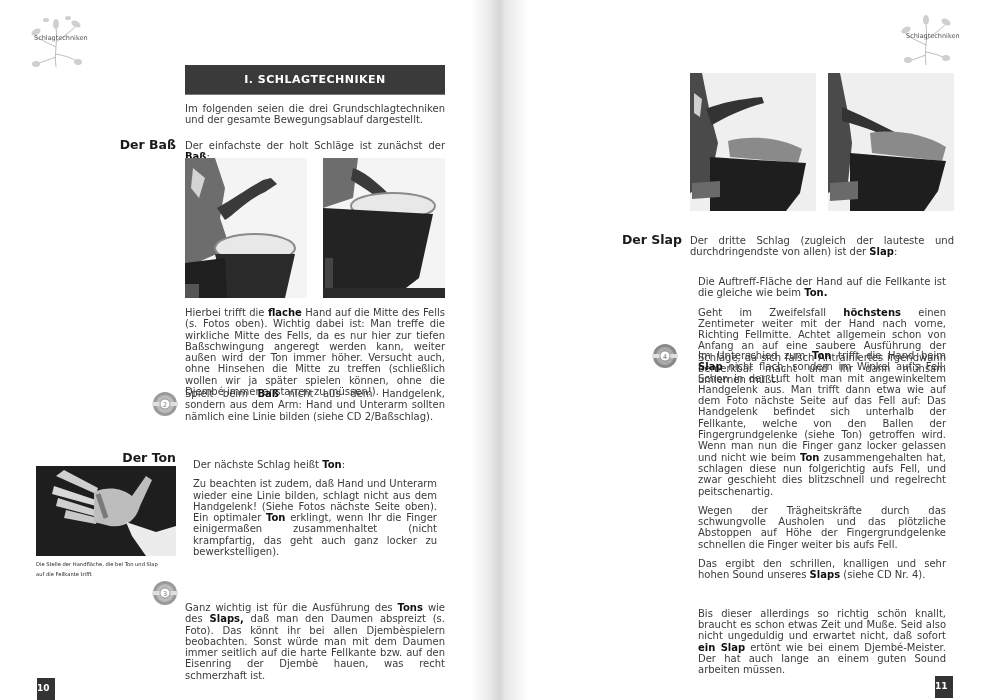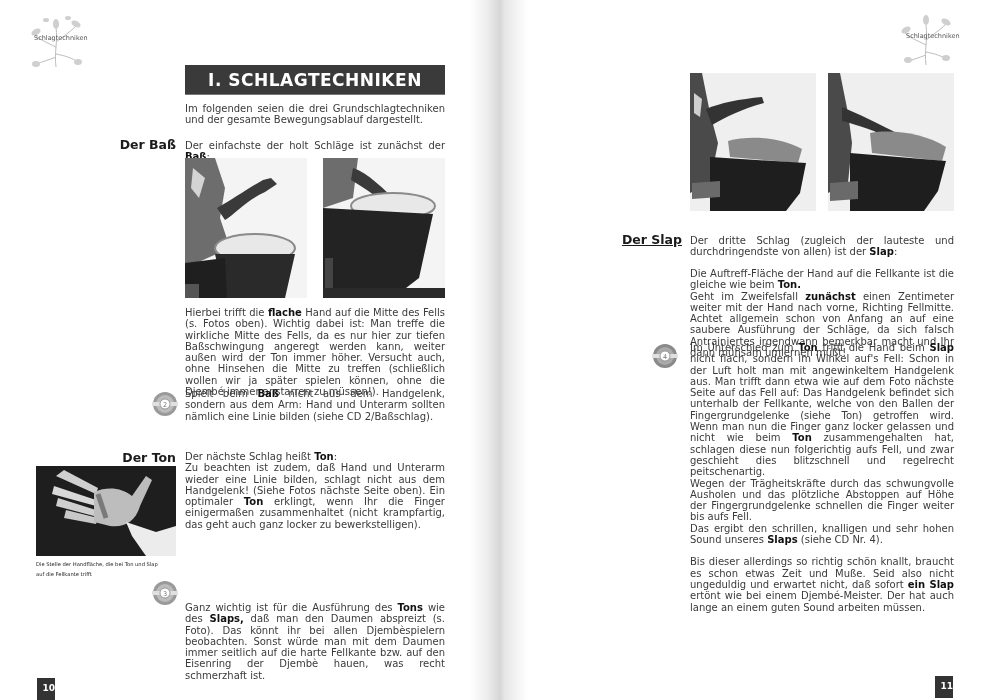--- a/index.html
+++ b/index.html
@@ -18,53 +18,53 @@
     .ornament { position: absolute; width: 60px; height: 60px; }
     .ornament svg { width: 100%; height: 100%; }
     .ornament-label {
       position: absolute; font-size: 6.5px; color: #555; white-space: nowrap;
       font-family: "DejaVu Sans", sans-serif;
     }
 
     .chapter-banner {
       position: absolute; left: 185px; top: 65px; width: 260px; height: 30px;
       background: #3a3a3a; color: #fff; text-align: center;
-      font-family: "DejaVu Sans", sans-serif; font-weight: bold; font-size: 17px;
+      font-family: "DejaVu Sans", sans-serif; font-weight: bold; font-size: 11px;
       line-height: 30px; letter-spacing: 0.5px;
       border-bottom: 1px solid #777;
     }
 
     .side-heading {
       position: absolute; font-family: "DejaVu Sans", sans-serif; font-weight: bold;
       font-size: 12.5px; color: #1a1a1a; text-align: right;
     }
 
     .body-text {
       position: absolute; font-size: 10px; line-height: 11.3px; color: #3a3a3a;
       text-align: justify;
     }
     .body-text b { color: #111; }
-    .body-text p { margin: 0; }
+    .body-text p { margin: 8px; }
     .body-text .gap { height: 11px; }
 
     .photo {
       position: absolute; overflow: hidden; background: #f2f2f2;
     }
     .photo svg { width: 100%; height: 100%; display: block; }
 
     .cd-icon { position: absolute; width: 26px; height: 26px; }
     .cd-icon svg { width: 100%; height: 100%; }
 
     .caption {
       position: absolute; font-size: 5.2px; line-height: 9.5px; color: #222;
     }
 
     .page-number {
       position: absolute; background: #333; color: #fff; font-weight: bold;
-      font-size: 9px; text-align: right; width: 18px; height: 22px; line-height: 20px;
+      font-size: 9px; text-align: left; width: 18px; height: 22px; line-height: 20px;
     }
   </style>
 </head>
 <body>
 
 <div class="page page-left">
 
   <div class="ornament" style="left:26px; top:12px;">
     <svg viewBox="0 0 60 60">
       <g fill="none" stroke="#bdbdbd" stroke-width="1">
@@ -217,28 +217,28 @@
     <svg viewBox="0 0 126 138" preserveAspectRatio="none">
       <rect width="126" height="138" fill="#efefef"></rect>
       <path d="M0 0 L12 0 L20 40 L24 70 L20 110 L0 120 Z" fill="#4a4a4a"></path>
       <path d="M14 34 C28 40 50 50 72 62 L68 68 C48 58 30 52 14 48 Z" fill="#333"></path>
       <path d="M42 60 C64 56 96 60 118 74 L114 88 L44 80 Z" fill="#8a8a8a"></path>
       <path d="M22 80 L118 88 L110 118 L96 138 L22 138 Z" fill="#1e1e1e"></path>
       <path d="M2 110 L30 108 L30 126 L2 128 Z" fill="#6a6a6a"></path>
     </svg>
   </div>
 
-  <div class="side-heading" style="left:130px; top:232px; width:76px;text-decoration:underline;">Der Slap</div>
+  <div class="side-heading" style="left:130px; top:232px; width:76px;">Der Slap</div>
   <div class="body-text" style="left:214px; top:235px; width:264px;">
     <span>Der dritte Schlag (zugleich der lauteste und durchdringendste von allen) ist der </span><b>Slap</b><span>:</span>
   </div>
 
   <div class="body-text" style="left:214px; top:268px; width:264px;">
     <p><span>Die Auftreff-Fläche der Hand auf die Fellkante ist die gleiche wie beim </span><b>Ton.</b></p>
-    <p><span>Geht im Zweifelsfall </span><b>zunächst</b><span> einen Zentimeter weiter mit der Hand nach vorne, Richting Fellmitte. Achtet allgemein schon von Anfang an auf eine saubere Ausführung der Schläge, da sich falsch Antrainiertes irgendwann bemerkbar macht und Ihr dann mühsam umlernen müßt!</span></p>
+    <p><span>Geht im Zweifelsfall </span><b>höchstens</b><span> einen Zentimeter weiter mit der Hand nach vorne, Richting Fellmitte. Achtet allgemein schon von Anfang an auf eine saubere Ausführung der Schläge, da sich falsch Antrainiertes irgendwann bemerkbar macht und Ihr dann mühsam umlernen müßt!</span></p>
   </div>
 
   <div class="cd-icon" style="left:176px; top:343px;">
     <svg viewBox="0 0 26 26">
       <circle cx="13" cy="13" r="12" fill="#8a8a8a"></circle>
       <circle cx="13" cy="13" r="9" fill="#aaaaaa"></circle>
       <rect x="0" y="11" width="26" height="4" fill="#e0e0e0"></rect>
       <circle cx="13" cy="13" r="5" fill="#fff" stroke="#888" stroke-width="0.8"></circle>
       <text x="13" y="15.5" font-size="6.5" text-anchor="middle" fill="#777" font-family="DejaVu Sans, sans-serif">4</text>
     </svg>

